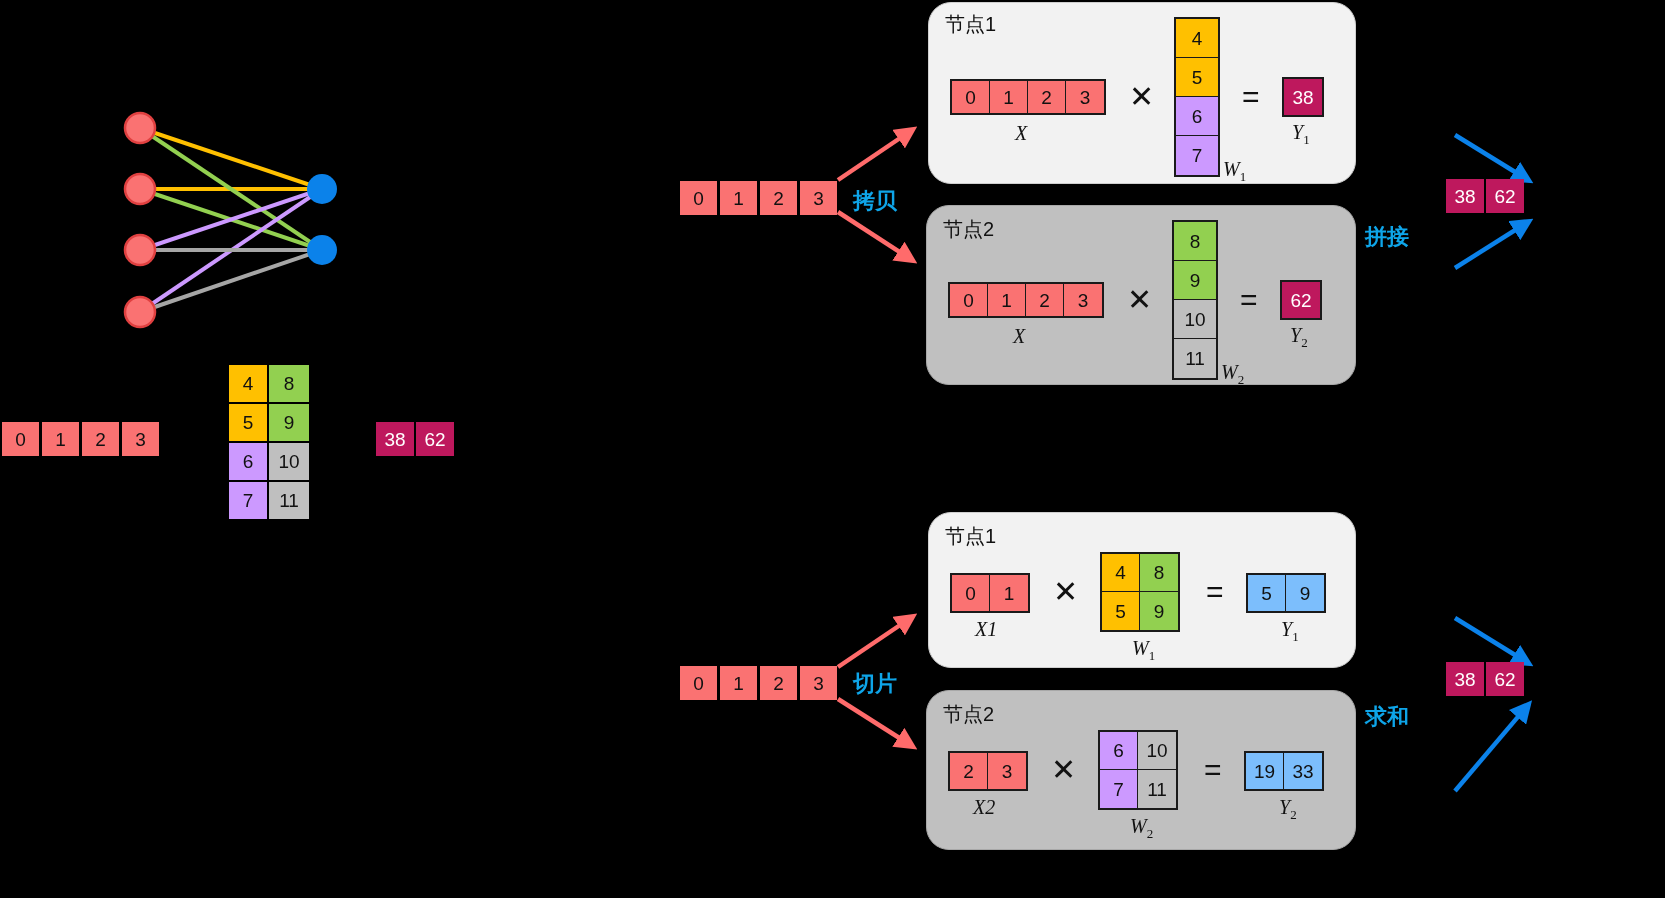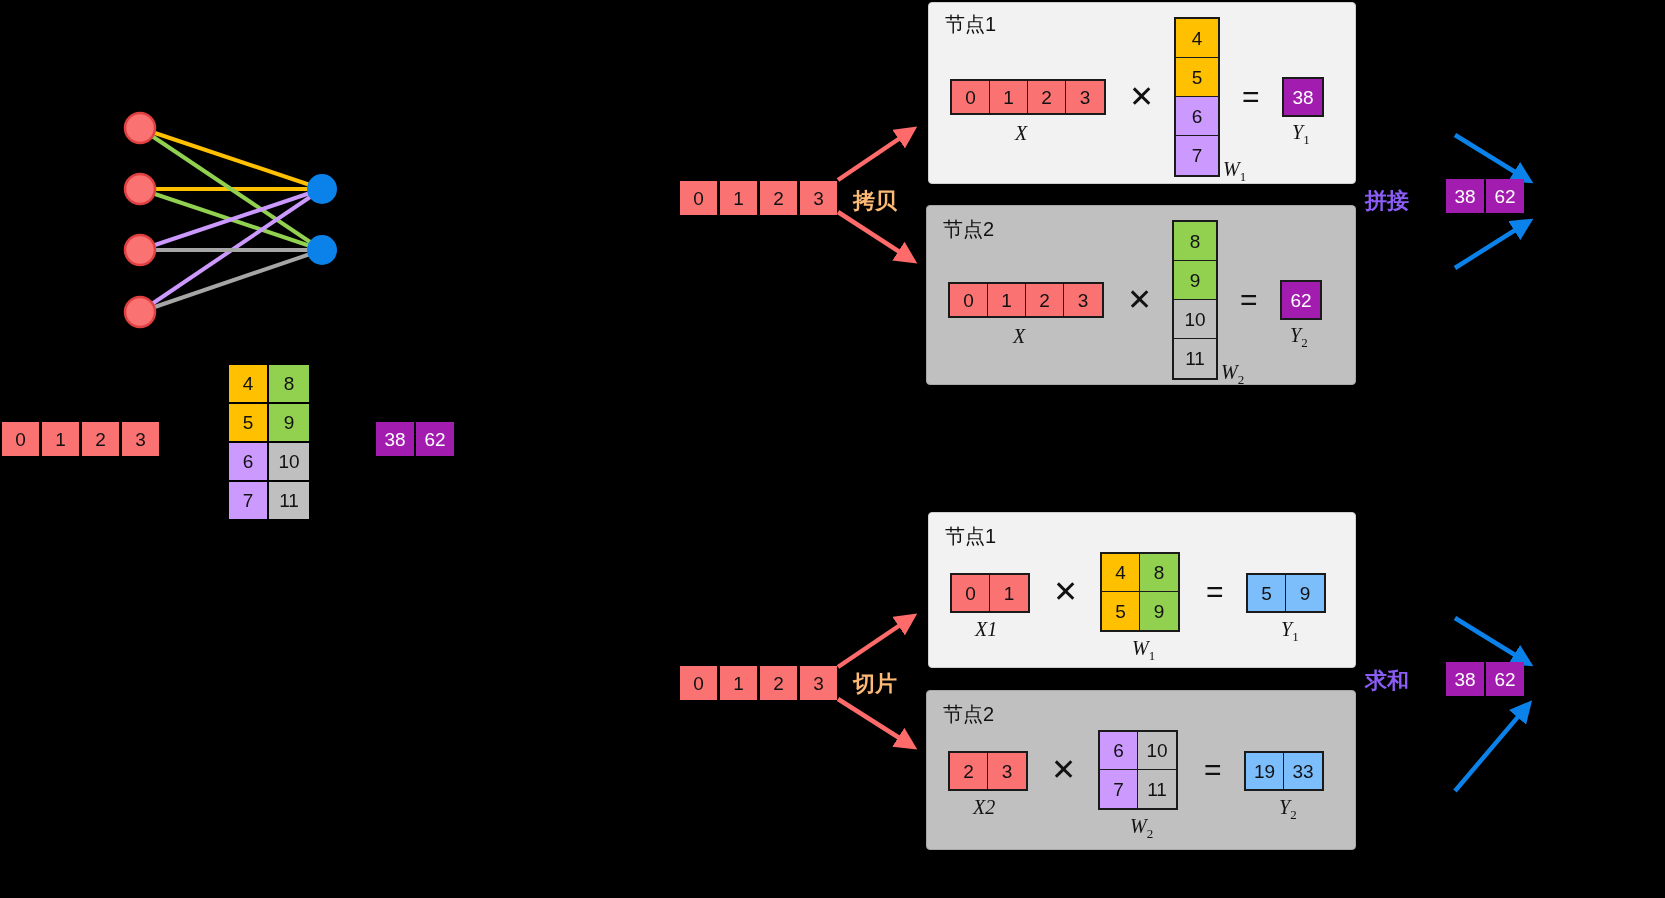--- a/index.html
+++ b/index.html
@@ -26,43 +26,43 @@
   .grid2{border:2.2px solid #1a1a1a;display:grid;grid-template-columns:1fr 1fr;}
   .grid2 .cell{border-right:1.6px solid #1a1a1a;border-bottom:1.6px solid #1a1a1a;}
   .grid2 .cell:nth-child(2n){border-right:none;}
   .grid2 .cell:nth-child(n+3){border-bottom:none;}
 
   .c-red{background:#fa7272;}
   .c-orange{background:#ffc000;}
   .c-green{background:#92d050;}
   .c-purple{background:#cc99ff;}
   .c-gray{background:#bfbfbf;}
-  .c-blue{background:#a21caf;color:#fff;}
+  .c-blue{background:#be185d;color:#fff;}
   .c-lblue{background:#7cbefc;color:#111;}
 
   
   .mat-gap{display:grid;grid-template-columns:38px 40px;gap:2px;}
   .mat-gap .cell{height:37px;}
 
   
   .panel{
-    box-sizing:border-box;border-radius:4px;position:absolute;
+    box-sizing:border-box;border-radius:23px;position:absolute;
   }
   .panel-light{background:#f2f2f2;border:1.5px solid #cfcfcf;}
   .panel-dark{background:#c0c0c0;border:1.5px solid #a8a8a8;}
   .panel-title{position:absolute;font-size:20px;color:#111;}
 
   .op{font-size:30px;color:#111;line-height:1;}
   .lbl{font-style:italic;font-family:"Liberation Serif","DejaVu Serif",serif;
        font-size:20px;color:#111;}
   .lbl sub{font-size:13px;font-style:normal;}
 
   .tag{font-size:22px;font-weight:bold;}
-  .tag-red{color:#fdba74;}
-  .tag-blue{color:#8b5cf6;}
+  .tag-red{color:#0ea5e9;}
+  .tag-blue{color:#0ea5e9;margin-top:36px;}
 
   svg{position:absolute;left:0;top:0;overflow:visible;}
 </style>
 </head>
 <body>
 
 <svg width="1665" height="898">
 
   <line x1="140" y1="128" x2="322" y2="189" stroke="#ffc000" stroke-width="4"></line>
 

